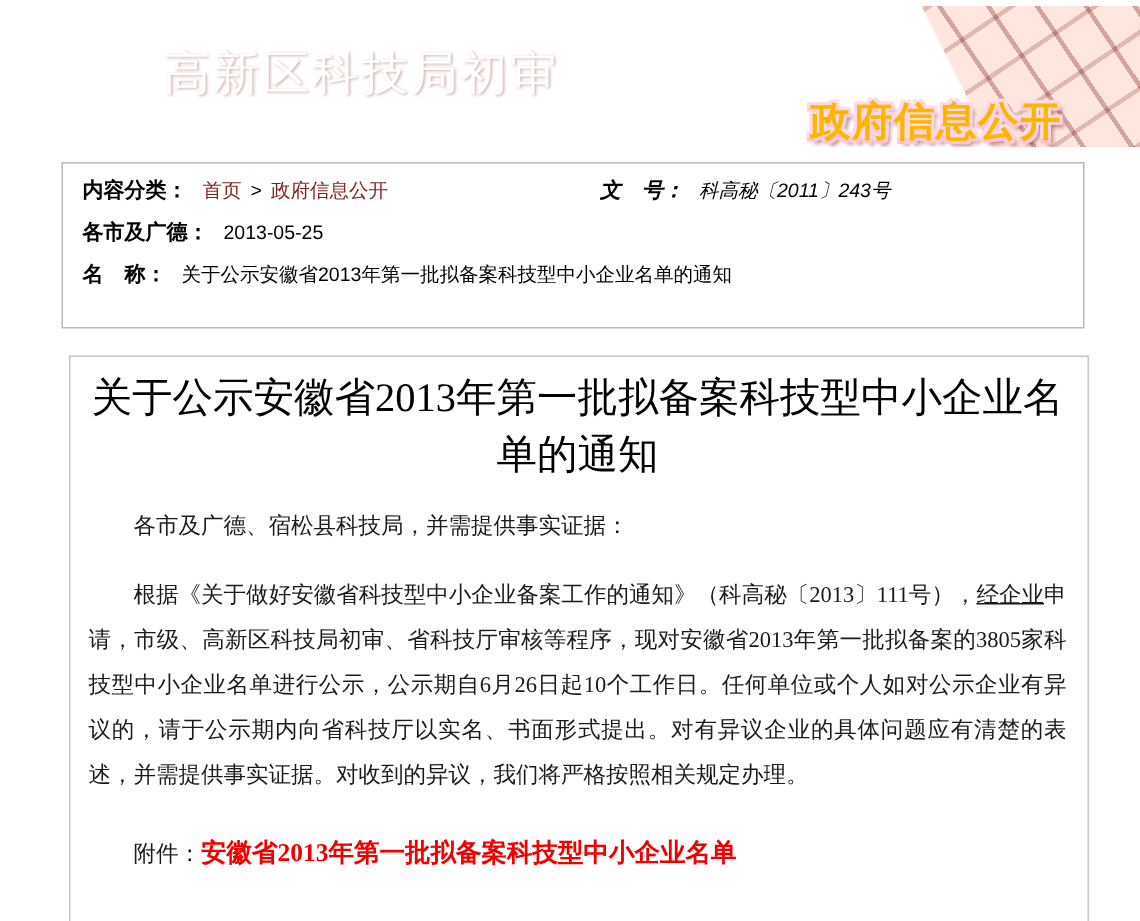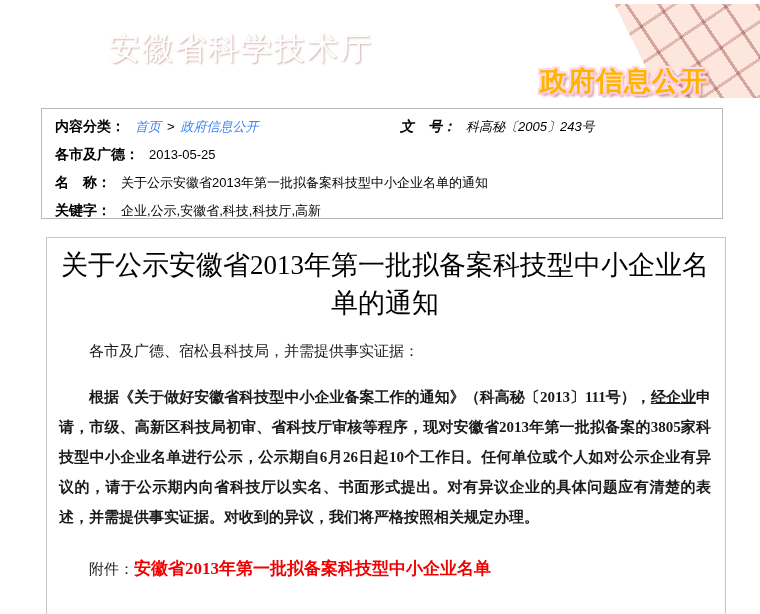--- a/index.html
+++ b/index.html
@@ -45,81 +45,77 @@
   .meta-box{
     position:absolute;left:41px;top:108px;width:682px;height:111px;
     border:1px solid #b8b8b8;box-sizing:border-box;
     padding:9px 12px 4px 13px;background:#fff;
   }
   .meta-row{display:flex;align-items:baseline;height:28px;font-size:14px;color:#000;}
   .meta-label{font-weight:bold;white-space:nowrap;margin-right:10px;}
   .meta-value{font-size:13px;white-space:nowrap;}
   .meta-cell-left{display:flex;align-items:baseline;width:345px;flex:none;}
   .meta-cell-right{display:flex;align-items:baseline;font-style:italic;}
-  .crumb{color:#3b82f6;text-decoration:none;cursor:pointer;font-style:italic;}
+  .crumb{color:#7f1d1d;text-decoration:none;cursor:pointer;}
   .crumb-sep{margin:0 6px;}
   
   .content-box{
     position:absolute;left:46px;top:237px;width:680px;height:380px;
     border:1px solid #c6c6c6;border-bottom:none;box-sizing:border-box;
     padding:5px 14px 0 12px;background:#fff;
   }
   .doc-title{
     font-family:"Liberation Serif","DejaVu Serif",serif;
     font-size:27px;font-weight:400;color:#000;
     text-align:center;line-height:38px;margin:3px 0 14px;
   }
   .body-text{
     font-family:"Liberation Serif","DejaVu Serif",serif;
     font-size:15px;color:#1a1a1a;line-height:30px;
   }
   .body-text p{margin:0;text-indent:2em;}
   .p-salutation{margin-bottom:16px !important;}
-  .p-main{margin-bottom:22px !important;text-align:justify;font-weight:bold;}
+  .p-main{margin-bottom:22px !important;text-align:justify;}
   .u{text-decoration:underline;}
   .p-contact{margin-bottom:21px !important;}
   .p-attach{white-space:nowrap;}
   .attach-link{
     color:#f00000;font-weight:bold;font-size:17px;
     text-decoration:none;cursor:pointer;
   }
 </style>
 </head>
 <body>
 
 <div class="banner">
   <div class="kb"></div>
-  <div class="site-title">安徽省科学技术厅</div>
+  <div class="site-title">高新区科技局初审</div>
   <div class="gov-badge">政府信息公开</div>
 </div>
 
 <div class="meta-box">
   <div class="meta-row">
     <div class="meta-cell-left">
       <span class="meta-label">内容分类：</span>
       <span class="meta-value">
         <a class="crumb">首页</a><span class="crumb-sep">&gt;</span><a class="crumb">政府信息公开</a>
       </span>
     </div>
     <div class="meta-cell-right">
       <span class="meta-label">文　号：</span>
-      <span class="meta-value">科高秘〔2005〕243号</span>
+      <span class="meta-value">科高秘〔2011〕243号</span>
     </div>
   </div>
   <div class="meta-row">
     <span class="meta-label">各市及广德：</span>
     <span class="meta-value">2013-05-25</span>
   </div>
   <div class="meta-row">
     <span class="meta-label">名　称：</span>
     <span class="meta-value">关于公示安徽省2013年第一批拟备案科技型中小企业名单的通知</span>
-  </div>
-  <div class="meta-row">
-    <span class="meta-label">关键字：</span>
-    <span class="meta-value">企业,公示,安徽省,科技,科技厅,高新</span>
   </div>
 </div>
 
 <div class="content-box">
   <h1 class="doc-title">关于公示安徽省2013年第一批拟备案科技型中小企业名单的通知</h1>
   <div class="body-text">
     <p class="p-salutation">各市及广德、宿松县科技局，并需提供事实证据：</p>
     <p class="p-main"><span>根据《关于做好安徽省科技型中小企业备案工作的通知》（科高秘〔2013〕111号），</span><span class="u">经企业</span><span>申请，市级、高新区科技局初审、省科技厅审核等程序，现对安徽省2013年第一批拟备案的3805家科技型中小企业名单进行公示，公示期自6月26日起10个工作日。任何单位或个人如对公示企业有异议的，请于公示期内向省科技厅以实名、书面形式提出。对有异议企业的具体问题应有清楚的表述，并需提供事实证据。对收到的异议，我们将严格按照相关规定办理。</span></p>
     <p class="p-attach"><span>附件：</span><a class="attach-link">安徽省2013年第一批拟备案科技型中小企业名单</a></p>
   </div>

